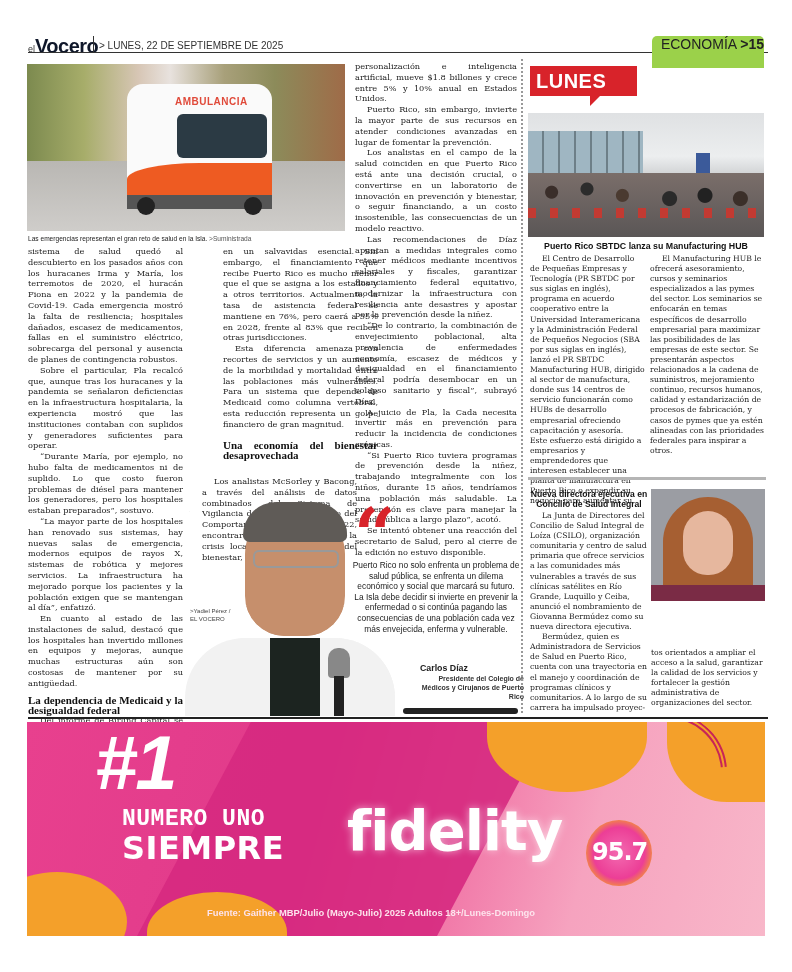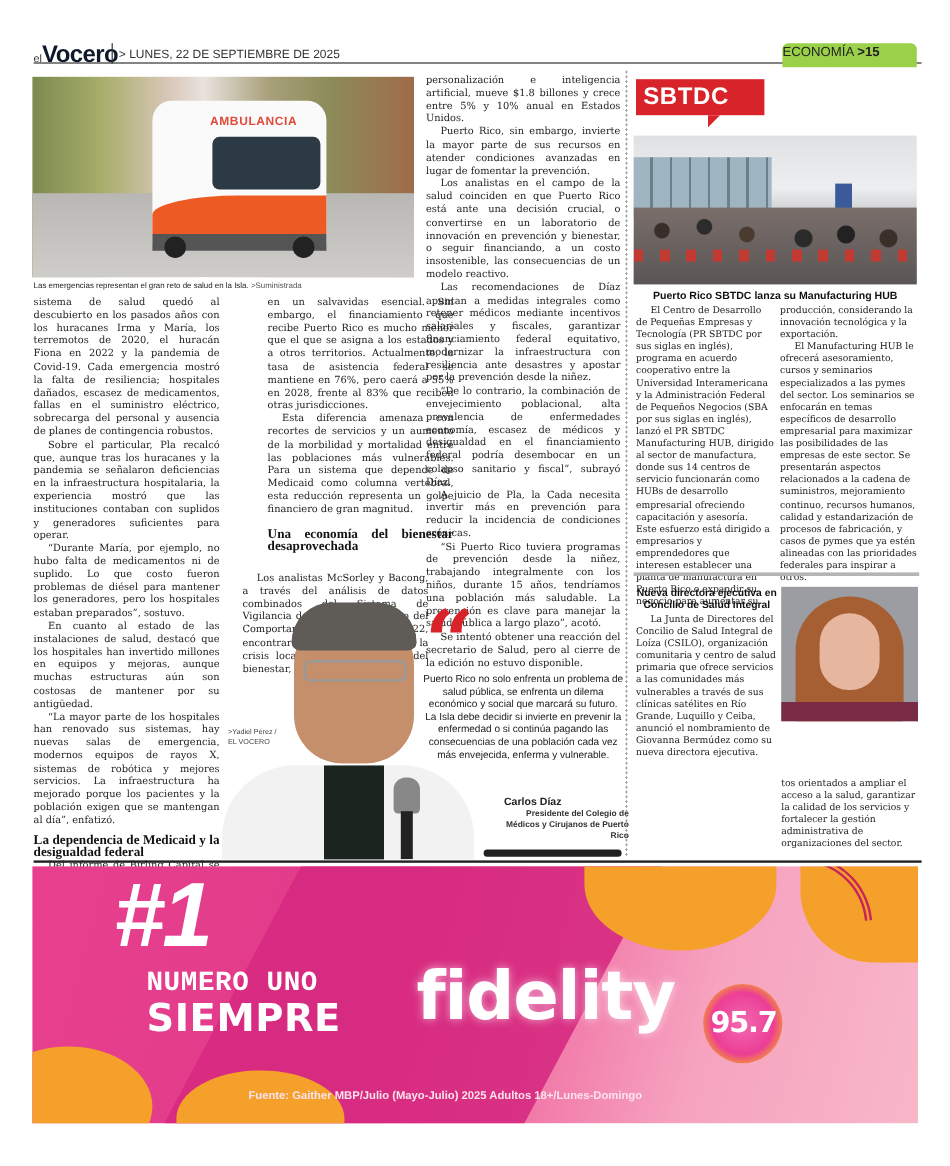--- a/index.html
+++ b/index.html
@@ -6,21 +6,21 @@
 html,body{width:792px;height:972px;background:#fff;overflow:hidden;}
 body{position:relative;font-family:"DejaVu Serif",serif;color:#222;}
 .abs{position:absolute;}
 
 .hdr-logo{left:28px;top:36px;height:18px;display:flex;align-items:flex-end;}
 .logo-el{font-family:"Liberation Sans",sans-serif;font-size:9px;color:#333;margin-right:0px;line-height:9px;}
 .logo-main{font-family:"Liberation Sans",sans-serif;font-weight:bold;font-size:20px;color:#0f172a;letter-spacing:-0.5px;line-height:16px;}
 .hdr-sep{left:93px;top:36px;width:1px;height:17px;background:#333;}
 .hdr-date{left:99px;top:40px;font-family:"Liberation Sans",sans-serif;font-size:10px;color:#333;}
 .hdr-line{left:28px;top:52px;width:740px;height:1px;background:#333;}
-.hdr-sec{left:652px;top:36px;width:112px;height:20px;background:#9bd14a;border-radius:5px 5px 0 0;font-family:"Liberation Sans",sans-serif;font-size:11px;color:#222;text-align:left;line-height:16px;}
+.hdr-sec{left:652px;top:36px;width:112px;height:32px;background:#9bd14a;border-radius:5px 5px 0 0;font-family:"Liberation Sans",sans-serif;font-size:14px;color:#222;text-align:right;line-height:16px;}
 .hdr-sec b{font-weight:bold;}
 
 .txt{font-size:8.2px;line-height:10.8px;text-align:justify;hyphens:manual;}
 .txt p{text-indent:12px;}
 .txt p.noind{text-indent:0;}
 .sub{font-family:Liberation Serif, serif;font-weight:bold;font-size:11px;line-height:10px;margin-top:6px;color:#111;}
 
 .amb{left:27px;top:64px;width:318px;height:167px;overflow:hidden;background:linear-gradient(90deg,#7c8a4f 0%,#a7ad6a 18%,#d7c6b5 35%,#e8e2de 45%,#a8a07a 62%,#8c8b5a 78%,#9f6b48 100%);}
 .amb .road{position:absolute;left:0;bottom:0;width:100%;height:70px;background:linear-gradient(180deg,#b9b7b3,#cfcdca);}
 .amb .van{position:absolute;left:100px;top:20px;width:145px;height:125px;background:#fafafa;border-radius:16px 16px 6px 6px;}
@@ -113,22 +113,22 @@
 </div>
 <div class="abs cap1">
   <span style="color:#222">Las emergencias representan el gran reto de salud en la Isla.</span>
   <span>&gt;Suministrada</span>
 </div>
 
 <div class="abs txt" style="left:28px;top:246px;width:155px;">
   <p class="noind">sistema de salud quedó al descubierto en los pasados años con los huracanes Irma y María, los terremotos de 2020, el huracán Fiona en 2022 y la pandemia de Covid-19. Cada emergencia mostró la falta de resiliencia; hospitales dañados, escasez de medicamentos, fallas en el suministro eléctrico, sobrecarga del personal y ausencia de planes de contingencia robustos.</p>
   <p>Sobre el particular, Pla recalcó que, aunque tras los huracanes y la pandemia se señalaron deficiencias en la infraestructura hospitalaria, la experiencia mostró que las instituciones contaban con suplidos y generadores suficientes para operar.</p>
   <p>“Durante María, por ejemplo, no hubo falta de medicamentos ni de suplido. Lo que costo fueron problemas de diésel para mantener los generadores, pero los hospitales estaban preparados”, sostuvo.</p>
+  <p>“La mayor parte de los hospitales han renovado sus sistemas, hay nuevas salas de emergencia, modernos equipos de rayos X, sistemas de robótica y mejores servicios. La infraestructura ha mejorado porque los pacientes y la población exigen que se mantengan al día”, enfatizó.</p>
   <p>En cuanto al estado de las instalaciones de salud, destacó que los hospitales han invertido millones en equipos y mejoras, aunque muchas estructuras aún son costosas de mantener por su antigüedad.</p>
-  <p>“La mayor parte de los hospitales han renovado sus sistemas, hay nuevas salas de emergencia, modernos equipos de rayos X, sistemas de robótica y mejores servicios. La infraestructura ha mejorado porque los pacientes y la población exigen que se mantengan al día”, enfatizó.</p>
   <div class="sub">La dependencia de Medicaid y la desigualdad federal</div>
   <p>Del informe de Birling Capital se desprende, que casi la mitad de los puertorriqueños vive bajo el nivel de pobreza, lo que convierte a Medicaid</p>
 </div>
 
 <div class="abs txt" style="left:190px;top:246px;width:155px;margin-left:33px;">
   <p class="noind">en un salvavidas esencial. Sin embargo, el financiamiento que recibe Puerto Rico es mucho menor que el que se asigna a los estados y a otros territorios. Actualmente, la tasa de asistencia federal se mantiene en 76%, pero caerá a 55% en 2028, frente al 83% que reciben otras jurisdicciones.</p>
   <p>Esta diferencia amenaza con recortes de servicios y un aumento de la morbilidad y mortalidad entre las poblaciones más vulnerables. Para un sistema que depende de Medicaid como columna vertebral, esta reducción representa un golpe financiero de gran magnitud.</p>
   <div class="sub" style="margin-top:10px">Una economía del bienestar desaprovechada</div>
 </div>
 <div class="abs txt" style="left:190px;top:476px;width:155px;">
@@ -176,43 +176,43 @@
 </div>
 
 <div class="abs quote-mark">“</div>
 <div class="abs quote-text">Puerto Rico no solo enfrenta un problema de salud pública, se enfrenta un dilema económico y social que marcará su futuro. La Isla debe decidir si invierte en prevenir la enfermedad o si continúa pagando las consecuencias de una población cada vez más envejecida, enferma y vulnerable.</div>
 <div class="abs quote-name">Carlos Díaz</div>
 <div class="abs quote-role">Presidente del Colegio de Médicos y Cirujanos de Puerto Rico</div>
 <div class="abs quote-bar"></div>
 
 <div class="abs dots"></div>
 
-<div class="abs breves-tag">SBTDC</div>
+<div class="abs breves-tag">LUNES</div>
 <div class="abs breves-tail"></div>
 <div class="abs conf">
   <div class="wins"></div>
   <div class="screen"></div>
   <div class="crowd"></div>
   <div class="chairs"></div>
 </div>
 <div class="abs breve1-title">Puerto Rico SBTDC lanza su Manufacturing HUB</div>
 
 <div class="abs breve-txt" style="left:530px;top:254px;width:116px;">
   <p>El Centro de Desarrollo de Pequeñas Empresas y Tecnología (PR SBTDC por sus siglas en inglés), programa en acuerdo cooperativo entre la Universidad Interamericana y la Administración Federal de Pequeños Negocios (SBA por sus siglas en inglés), lanzó el PR SBTDC Manufacturing HUB, dirigido al sector de manufactura, donde sus 14 centros de servicio funcionarán como HUBs de desarrollo empresarial ofreciendo capacitación y asesoría.</p>
   <p class="noind">Este esfuerzo está dirigido a empresarios y emprendedores que interesen establecer una planta de manufactura en Puerto Rico o expandir su negocio para aumentar su</p>
 </div>
 <div class="abs breve-txt" style="left:650px;top:254px;width:116px;">
-  <p class="noind">producción, considerando la innovación tecnológica y la exportación.</p>
   <p>El Manufacturing HUB le ofrecerá asesoramiento, cursos y seminarios especializados a las pymes del sector. Los seminarios se enfocarán en temas específicos de desarrollo empresarial para maximizar las posibilidades de las empresas de este sector. Se presentarán aspectos relacionados a la cadena de suministros, mejoramiento continuo, recursos humanos, calidad y estandarización de procesos de fabricación, y casos de pymes que ya estén alineadas con las prioridades federales para inspirar a otros.</p>
 </div>
 <div class="abs gray-rule" style="left:528px;top:477px;width:238px;"></div>
 
 <div class="abs breve2-title">Nueva directora ejecutiva en Concilio de Salud Integral</div>
 <div class="abs breve-txt" style="left:530px;top:511px;width:118px;">
   <p>La Junta de Directores del Concilio de Salud Integral de Loíza (CSILO), organización comunitaria y centro de salud primaria que ofrece servicios a las comunidades más vulnerables a través de sus clínicas satélites en Río Grande, Luquillo y Ceiba, anunció el nombramiento de Giovanna Bermúdez como su nueva directora ejecutiva.</p>
+  <p>Bermúdez, quien es Administradora de Servicios de Salud en Puerto Rico, cuenta con una trayectoria en el manejo y coordinación de programas clínicos y comunitarios. A lo largo de su carrera ha impulsado proyec-</p>
 </div>
 <div class="abs woman">
   <div class="hair"></div>
   <div class="face"></div>
   <div class="top"></div>
 </div>
 <div class="abs breve-txt" style="left:651px;top:648px;width:116px;">
   <p class="noind">tos orientados a ampliar el acceso a la salud, garantizar la calidad de los servicios y fortalecer la gestión administrativa de organizaciones del sector.</p>
 </div>
 

